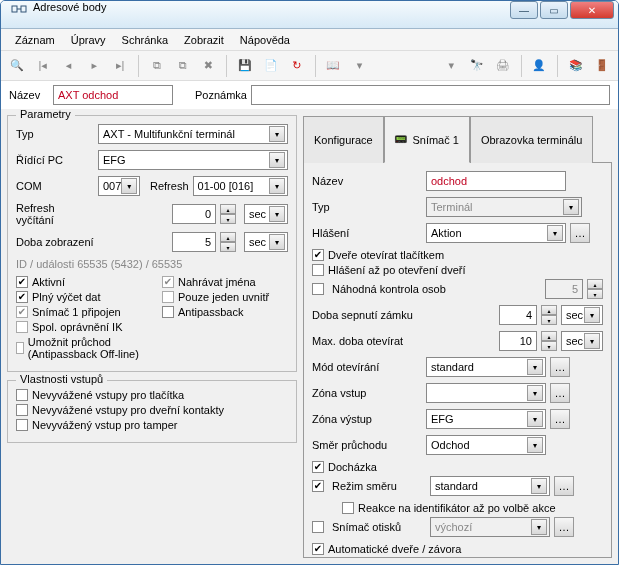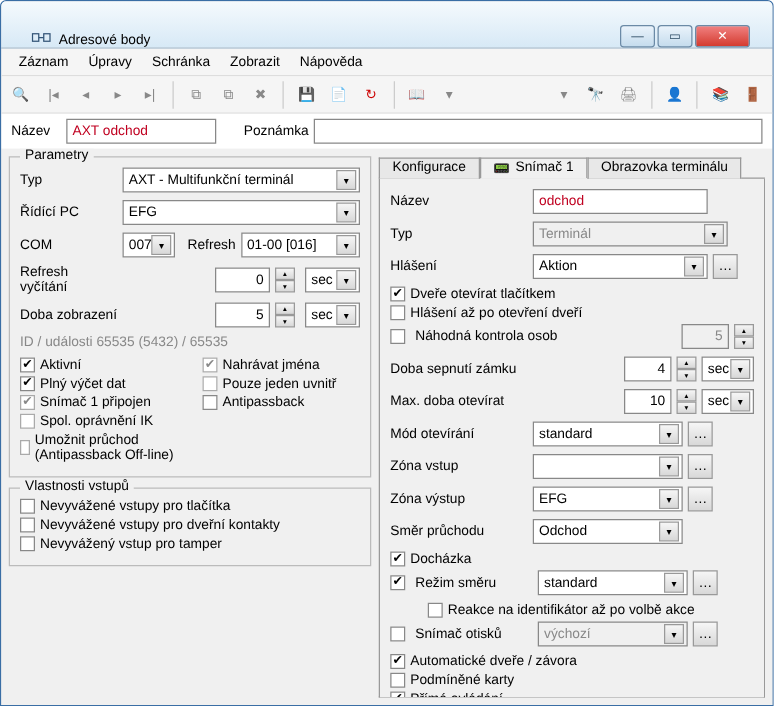--- a/index.html
+++ b/index.html
@@ -1,18 +1,18 @@
 <!DOCTYPE html>
 <html><head>
 <meta charset="utf-8">
 <style>
 *{box-sizing:border-box;margin:0;padding:0;font-family:Tahoma,Arial,sans-serif;font-size:11px;color:#000}
 body{background:#fff}
 .window{width:619px;height:565px;border:1px solid #3a6ea5;border-radius:5px 5px 0 0;background:#f0f0f0;overflow:hidden;display:flex;flex-direction:column}
-.titlebar{height:38px;background:linear-gradient(#f5fafd,#d7e9f6);display:flex;align-items:flex-end;padding:0 18px;border-bottom:1px solid #a0b8cc}
+.titlebar{height:28px;background:linear-gradient(#f5fafd,#d7e9f6);display:flex;align-items:flex-start;padding:0 4px;border-bottom:1px solid #a0b8cc}
 .titleicon{width:16px;height:16px;margin:0 6px}
 .titletext{flex:1;color:#000}
 .winbtns{display:flex;gap:2px}
 .winbtn{width:28px;height:18px;border:1px solid #6b8aa6;border-radius:3px;background:linear-gradient(#eaf3fb,#c5dced);display:flex;align-items:center;justify-content:center;font-size:10px;color:#2b4a63}
 .winbtn.close{background:linear-gradient(#f08080,#d43b2f);color:#fff;width:44px}
 .menubar{height:22px;background:#f5f5f5;display:flex;align-items:center;padding:0 6px;gap:0;border-bottom:1px solid #ddd}
 .menuitem{padding:3px 8px;cursor:default}
 .toolbar{height:30px;background:#f5f5f5;display:flex;align-items:center;padding:0 6px;gap:6px;border-bottom:1px solid #ddd}
 .tbtn{width:20px;height:20px;display:flex;align-items:center;justify-content:center;color:#888}
 .tbtn.on{color:#333}
@@ -36,21 +36,21 @@
 .prow{display:flex;align-items:center;margin-bottom:6px;gap:4px}
 .plbl{width:78px}
 .slider{display:flex;align-items:center;gap:6px;margin-top:4px}
 .slider .track{flex:1;height:3px;background:#ccc;position:relative}
 .slider .thumb{position:absolute;left:0;top:-5px;width:10px;height:14px;background:#ddd;border:1px solid #888}
 .gray{color:#888}
 .cb{width:12px;height:12px;border:1px solid #888;background:#fff;display:inline-flex;align-items:center;justify-content:center;margin-right:4px;font-size:10px;line-height:1}
 .cb.gray{color:#888;border-color:#aaa}
 .chkrow{display:flex;align-items:center;margin-bottom:3px}
 .tabs{display:flex;gap:0;border-bottom:1px solid #999;background:#f0f0f0}
-.tab{padding:1px 10px;border:1px solid #999;border-bottom:none;background:#e8e8e8;display:flex;gap:4px;position:relative;top:1px;font-size:11px}
+.tab{padding:16px 10px;border:1px solid #999;border-bottom:none;background:#e8e8e8;display:flex;align-items:center;gap:4px;position:relative;top:1px;font-size:11px}
 .tab.active{background:#f0f0f0;border-bottom:1px solid #f0f0f0}
 .tabpanel{border:1px solid #999;border-top:none;padding:8px;flex:1;background:#f0f0f0;overflow:auto}
 .rlbl{width:110px}
 .redtxt{color:#c00020}
 .dotsbtn{width:20px;height:20px;border:1px solid #999;background:linear-gradient(#f6f6f6,#d8d8d8);display:flex;align-items:center;justify-content:center}
 .dis{color:#888}
 .combo.dis{background:#f0f0f0}
 .cols2{display:flex;gap:20px}
 .cols2>div{flex:1}
 </style>

